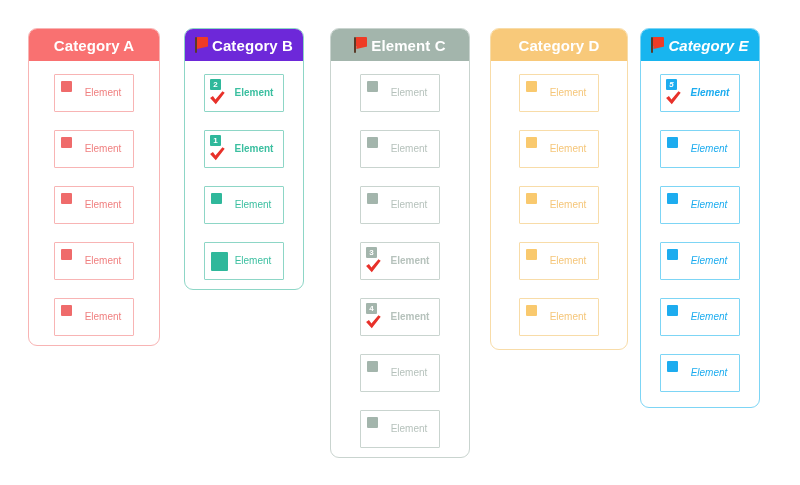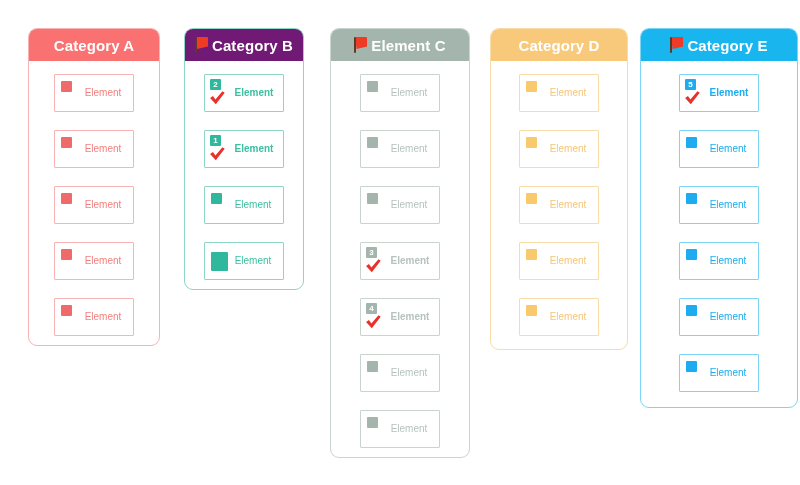--- a/index.html
+++ b/index.html
@@ -189,21 +189,21 @@
           <div class="card-swatch" style="background: rgb(239, 107, 107);"></div>
           <div class="card-label" style="color: rgb(240, 128, 128);">Element</div>
         </div>
         <div class="card" style="border-color: rgb(248, 180, 180);">
           <div class="card-swatch" style="background: rgb(239, 107, 107);"></div>
           <div class="card-label" style="color: rgb(240, 128, 128);">Element</div>
         </div>
       </div>
     </div>
     <div class="column" style="left: 184px; width: 120px; height: 262px; border-color: rgb(141, 214, 198);">
-      <div class="column-header" style="background: #701a75;">
+      <div class="column-header" style="background: #6d28d9;">
         <span class="flag-icon">
           <span class="pole"></span>
           <span class="cloth"></span>
         </span>
         <span class="column-title">Category B</span>
       </div>
       <div class="column-body">
         <div class="card has-badge" style="border-color: rgb(141, 214, 198);">
           <div class="badge" style="background: rgb(47, 184, 155);">2</div>
           <svg class="check-icon" viewBox="0 0 20 20">
@@ -293,21 +293,21 @@
         <div class="card" style="border-color: rgb(248, 220, 168);">
           <div class="card-swatch" style="background: rgb(249, 201, 110);"></div>
           <div class="card-label" style="color: rgb(245, 198, 121);">Element</div>
         </div>
         <div class="card" style="border-color: rgb(248, 220, 168);">
           <div class="card-swatch" style="background: rgb(249, 201, 110);"></div>
           <div class="card-label" style="color: rgb(245, 198, 121);">Element</div>
         </div>
       </div>
     </div>
-    <div class="column" style="left: 640px; width: 158px; height: 380px; border-color: rgb(125, 213, 245);">
+    <div class="column" style="left: 640px; width: 120px; height: 380px; border-color: rgb(125, 213, 245); font-style: italic;">
       <div class="column-header" style="background: rgb(24, 181, 239);">
         <span class="flag-icon">
           <span class="pole"></span>
           <span class="cloth"></span>
         </span>
         <span class="column-title">Category E</span>
       </div>
       <div class="column-body">
         <div class="card has-badge" style="border-color: rgb(125, 213, 245);">
           <div class="badge" style="background: rgb(29, 172, 239);">5</div>

